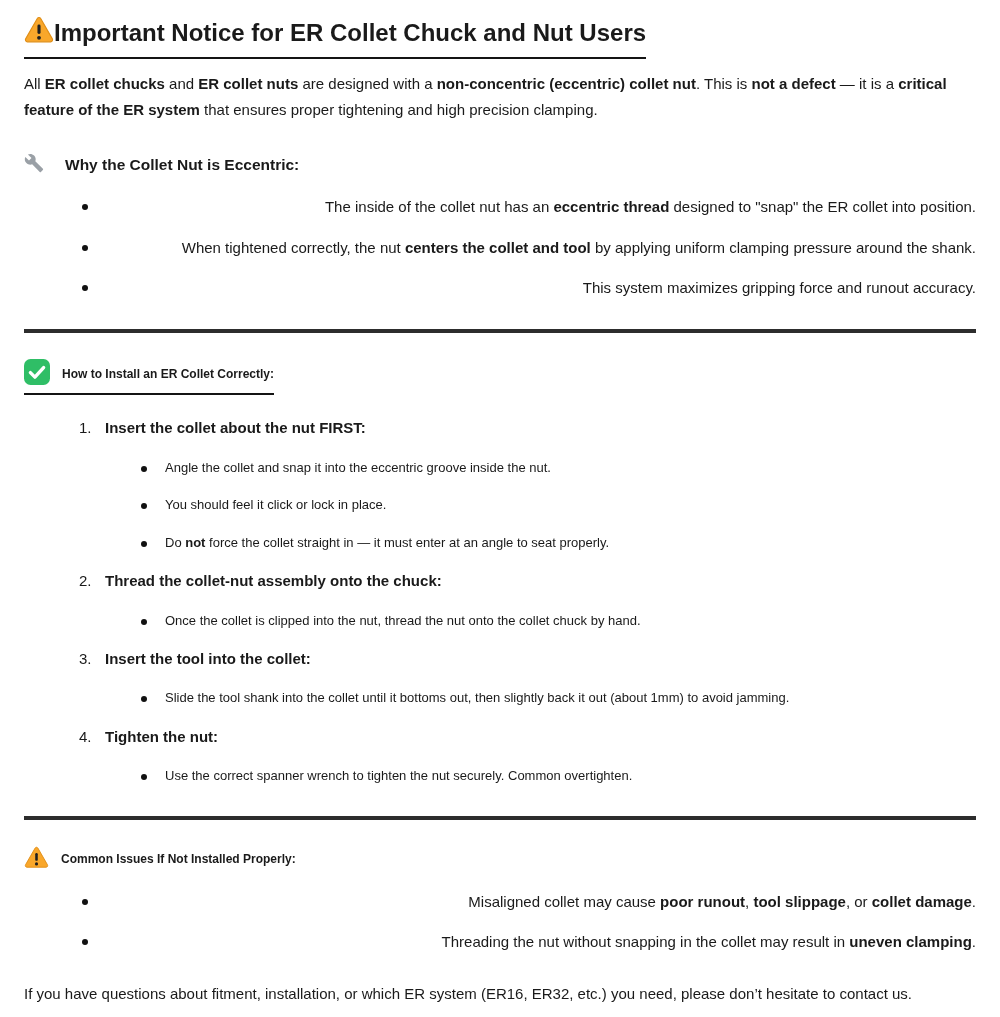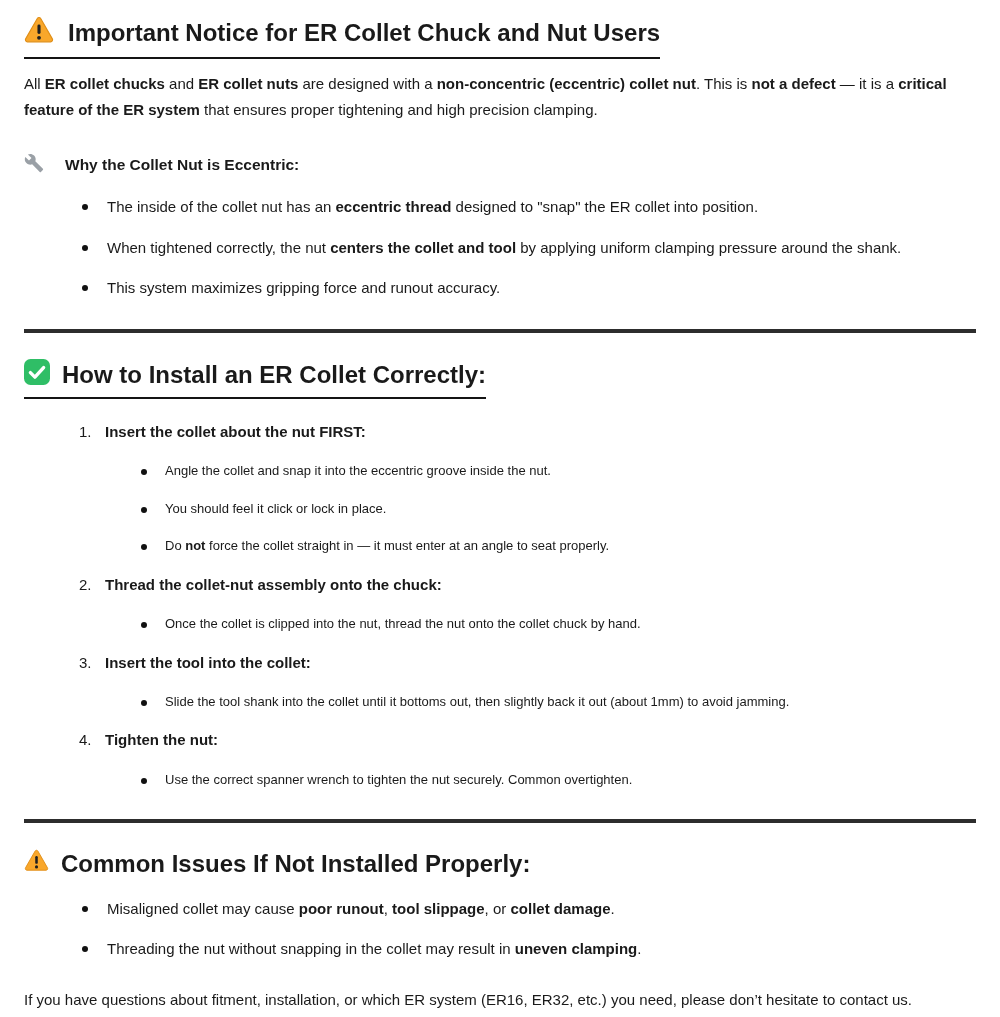--- a/index.html
+++ b/index.html
@@ -12,37 +12,37 @@
     width:1000px;
     min-height:1017px;
     box-sizing:border-box;
     padding:16px 24px 40px 24px;
     background:#ffffff;
   }
 
   
   h1.title { margin:0; font-size:24px; line-height:1.2; font-weight:bold; }
   .h1-inner {
-    display:inline-flex; align-items:center; gap:14px;
+    display:inline-flex; align-items:center; 
     border-bottom:2.5px solid #141414; padding-bottom:6px;
   }
-  .h2 { margin:26px 0 0 0; font-size:24px; line-height:1.2; font-weight:bold; }
+  .h2 { margin:26px 0 0 0; font-size:12px; line-height:1.2; font-weight:bold; }
   .h2-inner { display:inline-flex; align-items:center; gap:12px; }
   .h2-inner.underlined { border-bottom:2.5px solid #141414; padding-bottom:5px; }
   .subhead {
     margin:30px 0 0 0; display:flex; align-items:center; gap:21px;
     font-size:15.5px; font-weight:bold;
   }
 
   
   p.intro { margin:12px 0 0 0; font-size:15px; line-height:1.75; }
   p.footer-p { margin:27px 0 0 0; font-size:15px; line-height:1.8; }
 
   
-  ul.b1 { list-style:none; margin:20px 0 0 0; padding:0 0 0 55px; }
+  ul.b1 { list-style:none; margin:20px 0 0 0; padding:0 0 0 55px;text-align:right; }
   ul.b1 > li { position:relative; padding-left:28px; margin-bottom:20px; font-size:15px; line-height:1.35; }
   ul.b1 > li::before {
     content:""; position:absolute; left:3px; top:7px;
     width:6px; height:6px; border-radius:50%; background:#111;
   }
   ol.steps { list-style:none; margin:23px 0 0 0; padding:0; }
   .step-head { padding-left:55px; display:flex; font-size:15px; line-height:1.35; margin-bottom:20px; }
   .step-num { width:26px; flex:none; }
   .step-title { font-weight:bold; }
   ul.b2 { list-style:none; margin:0 0 0 0; padding:0 0 0 115px; }

